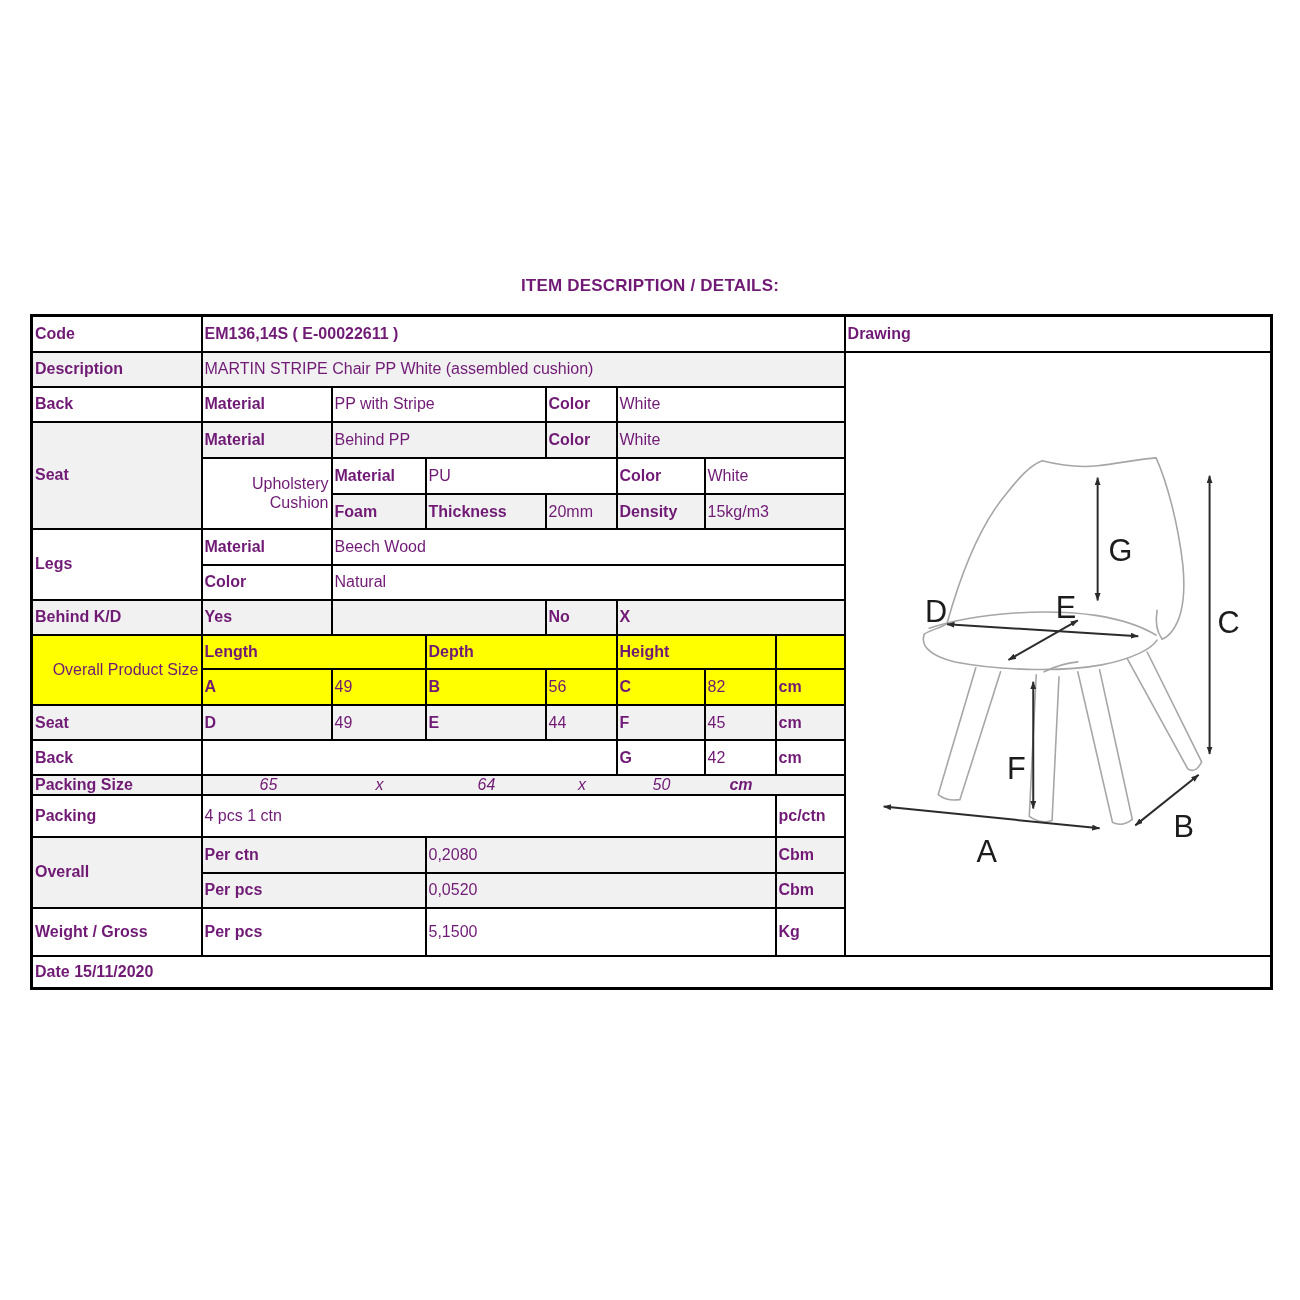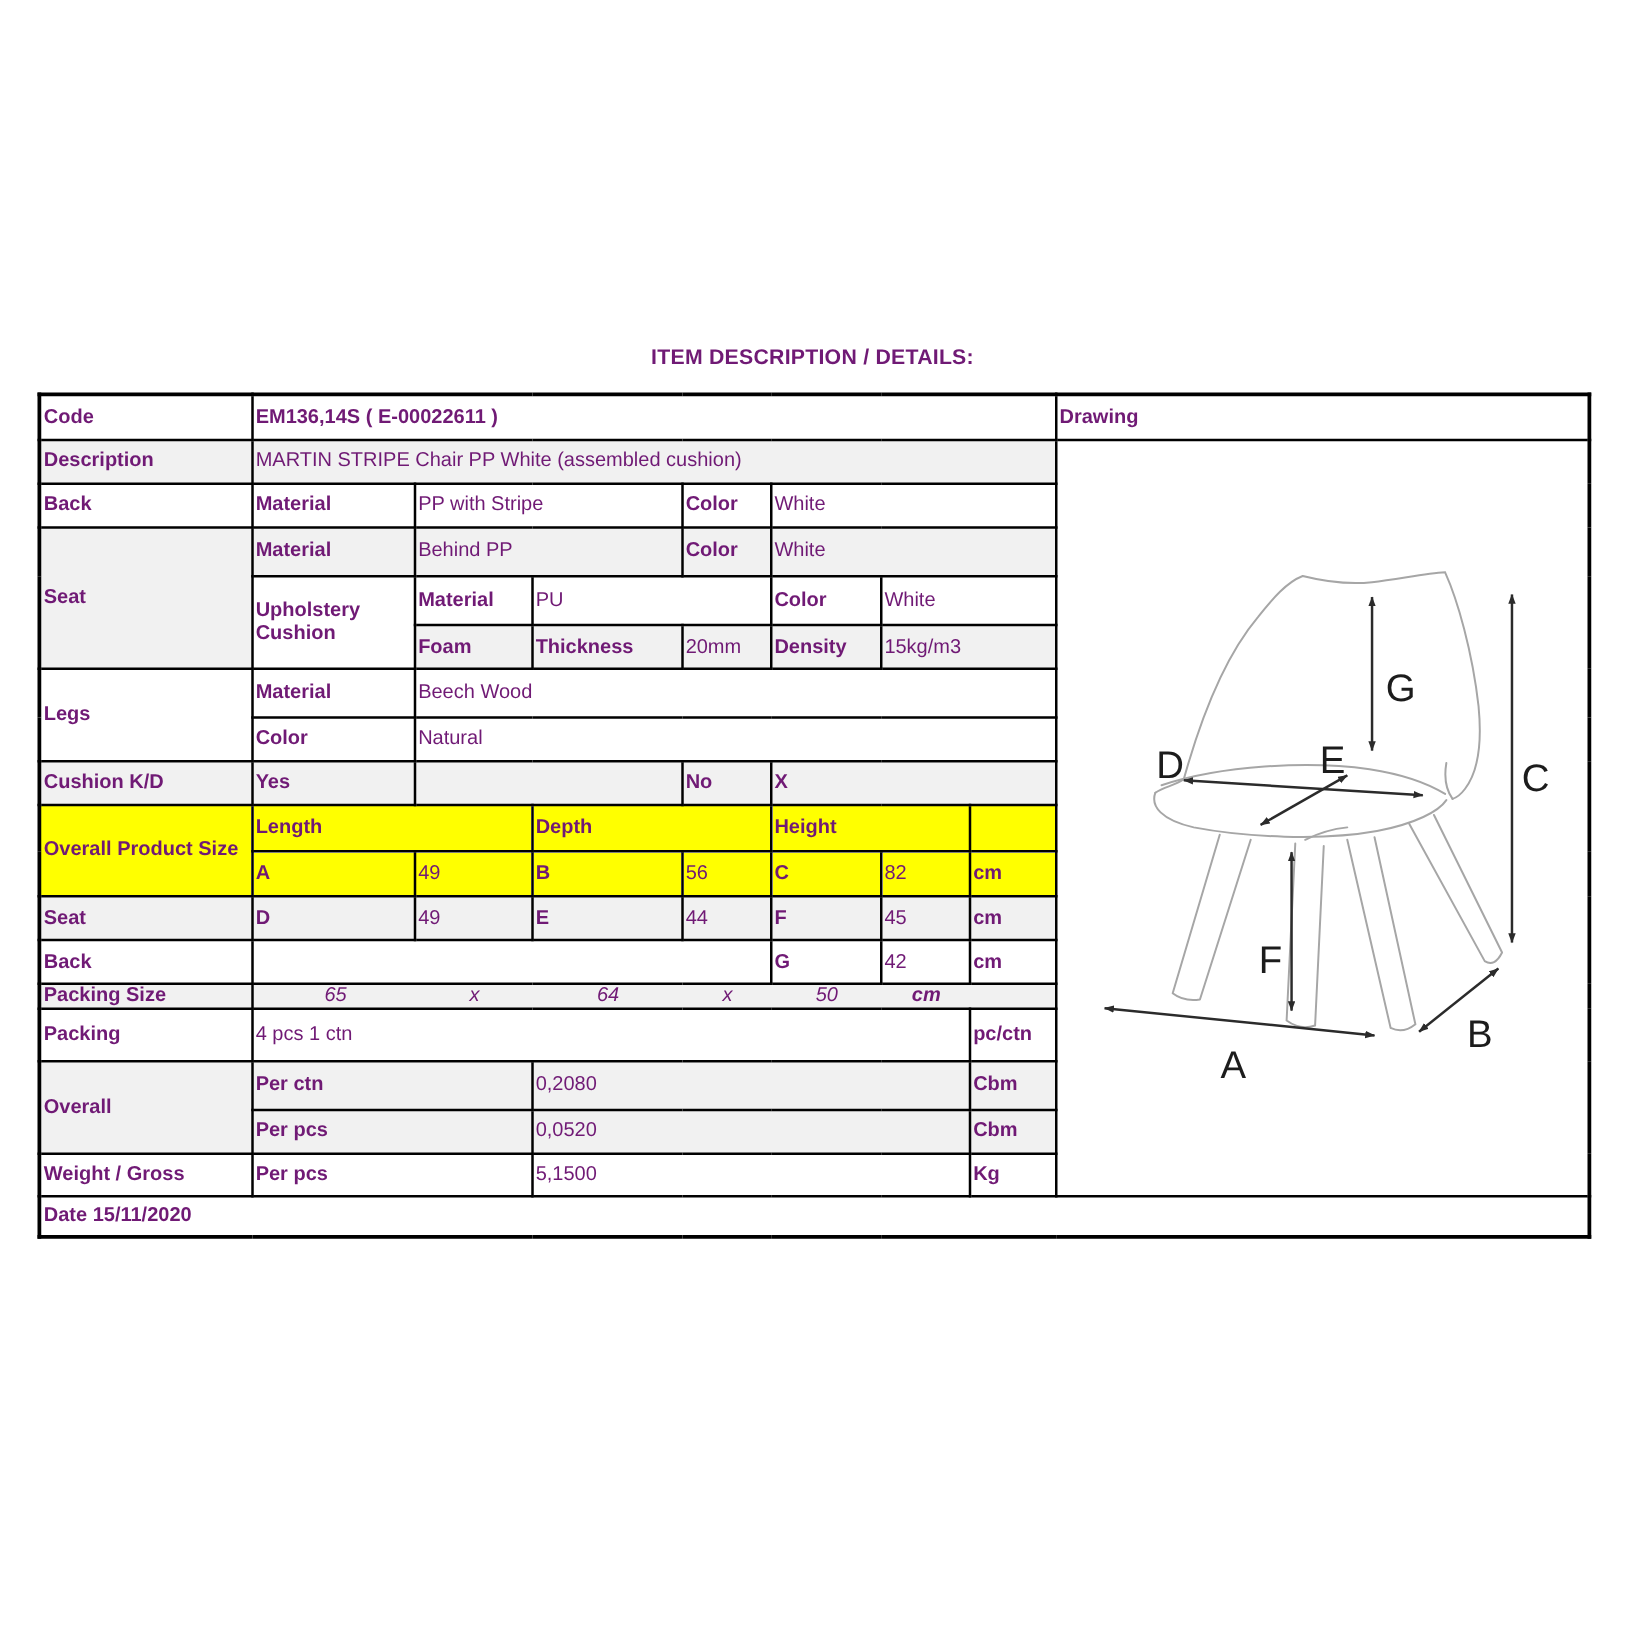--- a/index.html
+++ b/index.html
@@ -26,21 +26,21 @@
   table.spec td{
     border:2px solid var(--border);
     padding:0 2px;vertical-align:middle;overflow:hidden;
   }
   td.lab{font-weight:bold;text-align:left;padding-left:6px;}
   td.val{text-align:left;}
   .b{font-weight:bold;}
   td.unit{font-weight:bold;text-align:left;padding-left:5px;}
   td.g{background:var(--shade);}
   td.y{background:var(--highlight);}
-  td.center2{text-align:left;font-weight:bold;line-height:1.15;}
+  td.center2{text-align:right;font-weight:normal;line-height:1.15;}
   td.drawcell{padding:0;vertical-align:top;background:#fff;}
   .packrow{display:flex;width:100%;align-items:flex-start;font-style:italic;}
   .packrow span{display:block;text-align:center;}
   svg text{font-family:"Liberation Sans", sans-serif;}
 </style>
 </head>
 <body>
 
 <div class="sheet">
 
@@ -150,21 +150,21 @@
       <td class="lab">Material</td>
       <td class="val" colspan="6">Beech Wood</td>
     </tr>
 
     <tr style="height:35px">
       <td class="lab">Color</td>
       <td class="val" colspan="6">Natural</td>
     </tr>
 
     <tr style="height:35px">
-      <td class="lab g">Cushion K/D</td>
+      <td class="lab g">Behind K/D</td>
       <td class="lab g">Yes</td>
       <td class="g" colspan="2"></td>
       <td class="lab g">No</td>
       <td class="val b g" colspan="3">X</td>
     </tr>
 
     <tr style="height:34px">
       <td class="center2 y" rowspan="2">Overall Product Size</td>
       <td class="val b y" colspan="2">Length</td>
       <td class="val b y" colspan="2">Depth</td>
@@ -227,21 +227,21 @@
       <td class="val g" colspan="4">0,2080</td>
       <td class="unit g">Cbm</td>
     </tr>
 
     <tr style="height:35px">
       <td class="val b g" colspan="2">Per pcs</td>
       <td class="val g" colspan="4">0,0520</td>
       <td class="unit g">Cbm</td>
     </tr>
 
-    <tr style="height:34px">
+    <tr style="height:48px">
       <td class="lab">Weight / Gross</td>
       <td class="val b" colspan="2">Per pcs</td>
       <td class="val" colspan="4">5,1500</td>
       <td class="unit">Kg</td>
     </tr>
 
     <tr style="height:33px">
       <td class="val b" colspan="9">Date 15/11/2020</td>
     </tr>
   </tbody>

